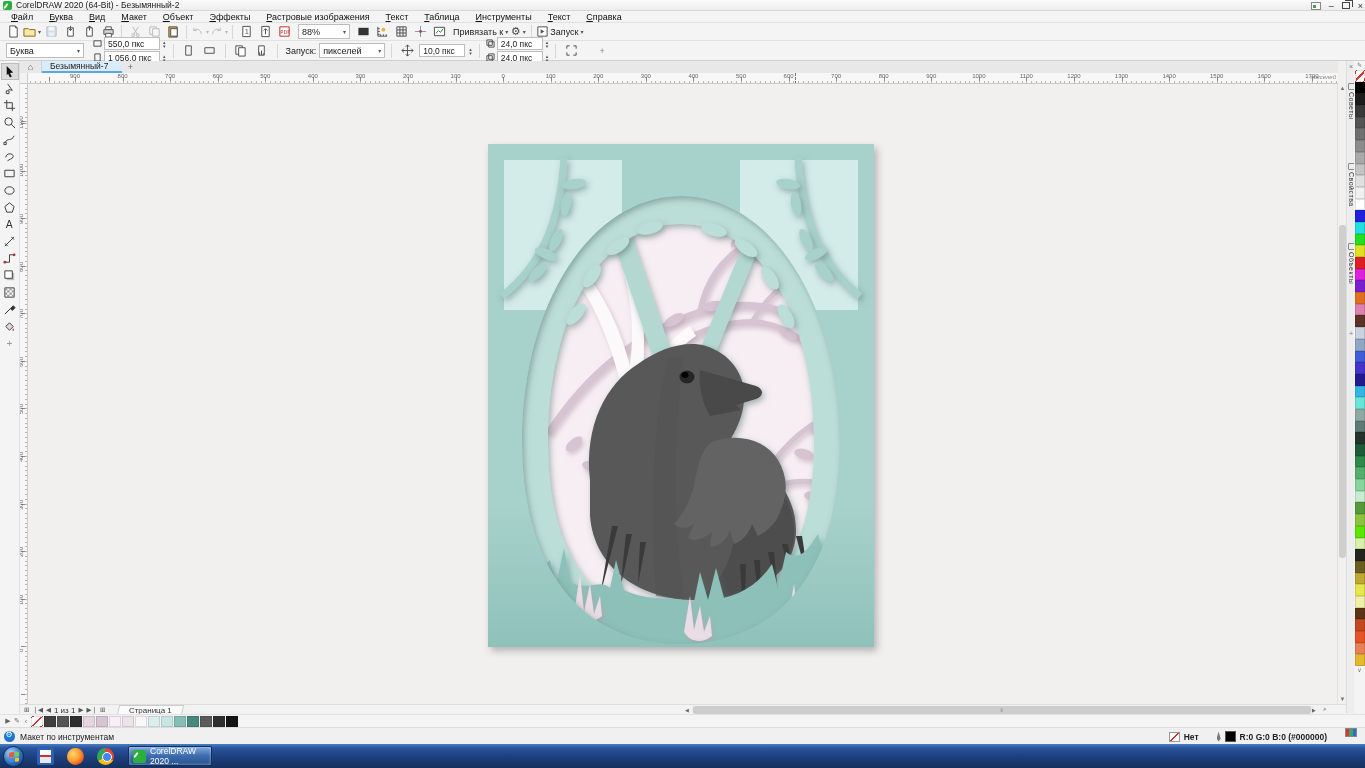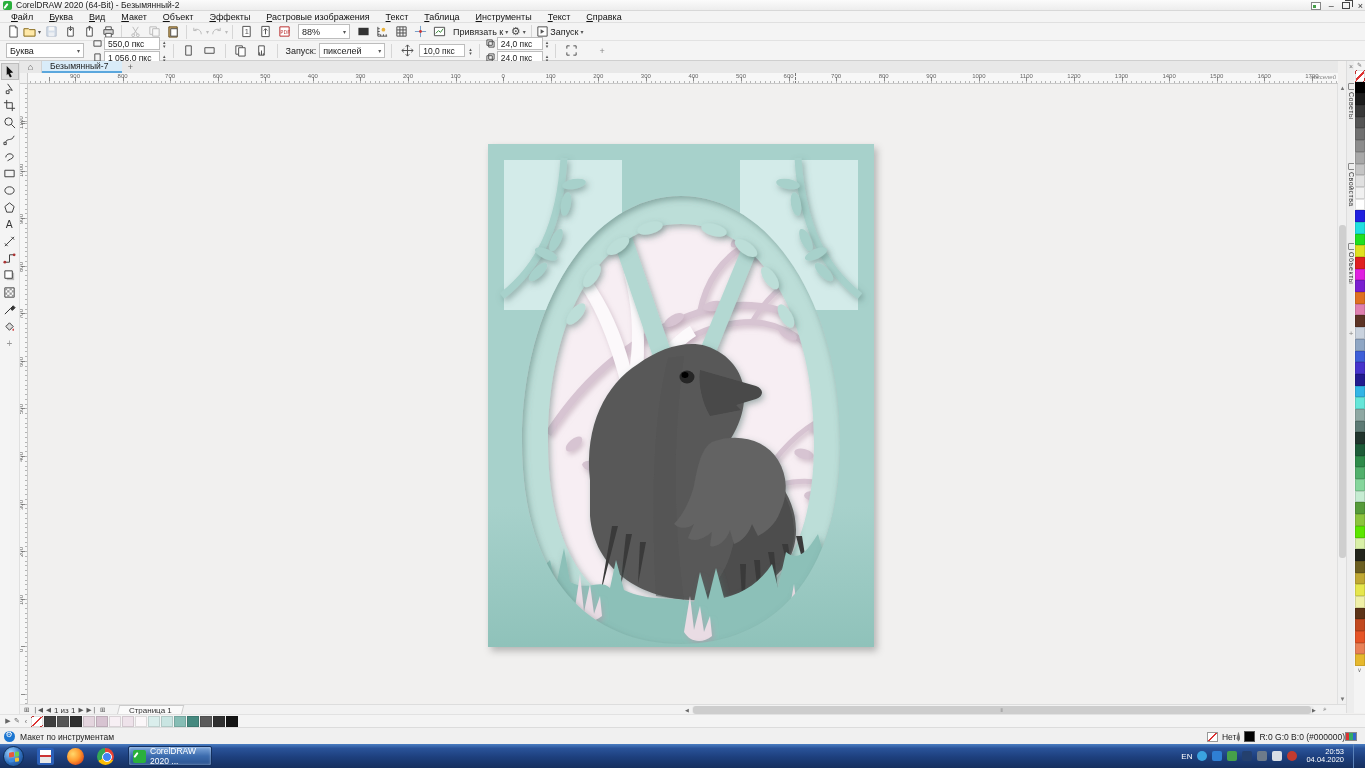--- a/index.html
+++ b/index.html
@@ -83,21 +83,21 @@
   #hthumb { position:absolute; left:1px; top:0; width:618px; height:8px; background:#cdcdcd; border-radius:3px; text-align:center; font-size:5px; color:#888; line-height:8px; letter-spacing:1px;}
   #hzoombtn { position:absolute; right:0px; top:0px; width:12px; height:10px; font-size:7px; color:#555; text-align:center;}
   #docpal { position:absolute; left:0; top:714px; width:1365px; height:13px; background:#f4f4f4; display:flex; align-items:center; gap:1px; padding-left:4px; border-top:1px solid #e2e2e2;}
   #docpal .sw { width:12px; height:11px; }
   .dp-ctl { font-size:7px; color:#666; width:8px; text-align:center;}
   
   #statusbar { position:absolute; left:0; top:727px; width:1365px; height:17px; background:#f0f0f0; border-top:1px solid #dcdcdc; font-size:8.5px; color:#222;}
   #status-left { position:absolute; left:4px; top:0; height:17px; display:flex; align-items:center; gap:5px;}
   .gear-blue { width:11px; height:11px; border-radius:50%; background:#1c76d1; position:relative;}
   .gear-blue::after { content:"⚙"; position:absolute; left:1.5px; top:-1px; color:#fff; font-size:8px;}
-  #status-right { position:absolute; right:8px; top:0; height:17px; display:flex; align-items:center; gap:0;}
+  #status-right { position:absolute; right:8px; top:0; height:17px; display:flex; gap:18px;font-weight:bold;}
   .st-item { display:flex; align-items:center; gap:4px; }
   .swatch-bk { width:11px; height:11px; background:#000; border:1px solid #555;}
   .nofill-ic { width:11px; height:10px; border:1px solid #999; background:linear-gradient(135deg,transparent 44%,#d33 44% 56%,transparent 56%),#fff;}
   .pen-ic { width:4px; height:10px; background:#777; clip-path:polygon(50% 0,100% 70%,50% 100%,0 70%);}
   .pal-mini { width:12px; height:9px; background:linear-gradient(90deg,#d33 33%,#3a6 33% 66%,#36c 66%); border:1px solid #888;}
   
   #taskbar { position:absolute; left:0; top:744px; width:1365px; height:24px; background:linear-gradient(#4a7ec2 0%,#2a5399 18%,#1d3f7d 55%,#16305f 100%); display:flex; align-items:center; color:#fff;}
   #startorb { width:21px; height:21px; border-radius:50%; margin-left:3px; background:radial-gradient(circle at 35% 30%,#9fd4ff,#2f6fbe 55%,#123c7a); border:1px solid #0e2c55; position:relative; flex:0 0 auto;}
   #startorb .flag { position:absolute; left:5px; top:5px; width:10px; height:10px; display:grid; grid-template-columns:1fr 1fr; gap:1px; transform:skewY(-6deg);}
   #startorb .flag i { border-radius:1px; }
@@ -820,30 +820,13 @@
         <i style="background: rgb(242, 194, 48);"></i>
       </div>
     </div>
   <div class="tb-ico floppy"></div>
   <div class="tb-ico firefox"></div>
   <div class="tb-ico chrome"></div>
   <div id="taskbtn">
     <span class="corel-ico"></span>
     <span>CorelDRAW 2020 ...</span>
   </div>
-  <div id="tray">
-    <span>EN</span>
-    <span id="trayicons" style="display:flex;gap:5px;align-items:center;">
-        <span class="tray-ic" style="background: rgb(58, 163, 224); border-radius: 50%;"></span>
-        <span class="tray-ic" style="background: rgb(47, 127, 212);"></span>
-        <span class="tray-ic" style="background: rgb(70, 160, 74);"></span>
-        <span class="tray-ic" style="background: rgb(36, 64, 110);"></span>
-        <span class="tray-ic" style="background: rgb(109, 123, 138);"></span>
-        <span class="tray-ic" style="background: rgb(216, 222, 230);"></span>
-        <span class="tray-ic" style="background: rgb(194, 59, 46); border-radius: 50%;"></span>
-      </span>
-    <div id="clock">
-      <div>20:53</div>
-      <div>04.04.2020</div>
-    </div>
-    <div id="showdesk"></div>
-  </div>
 </div>
 
 </body></html>

